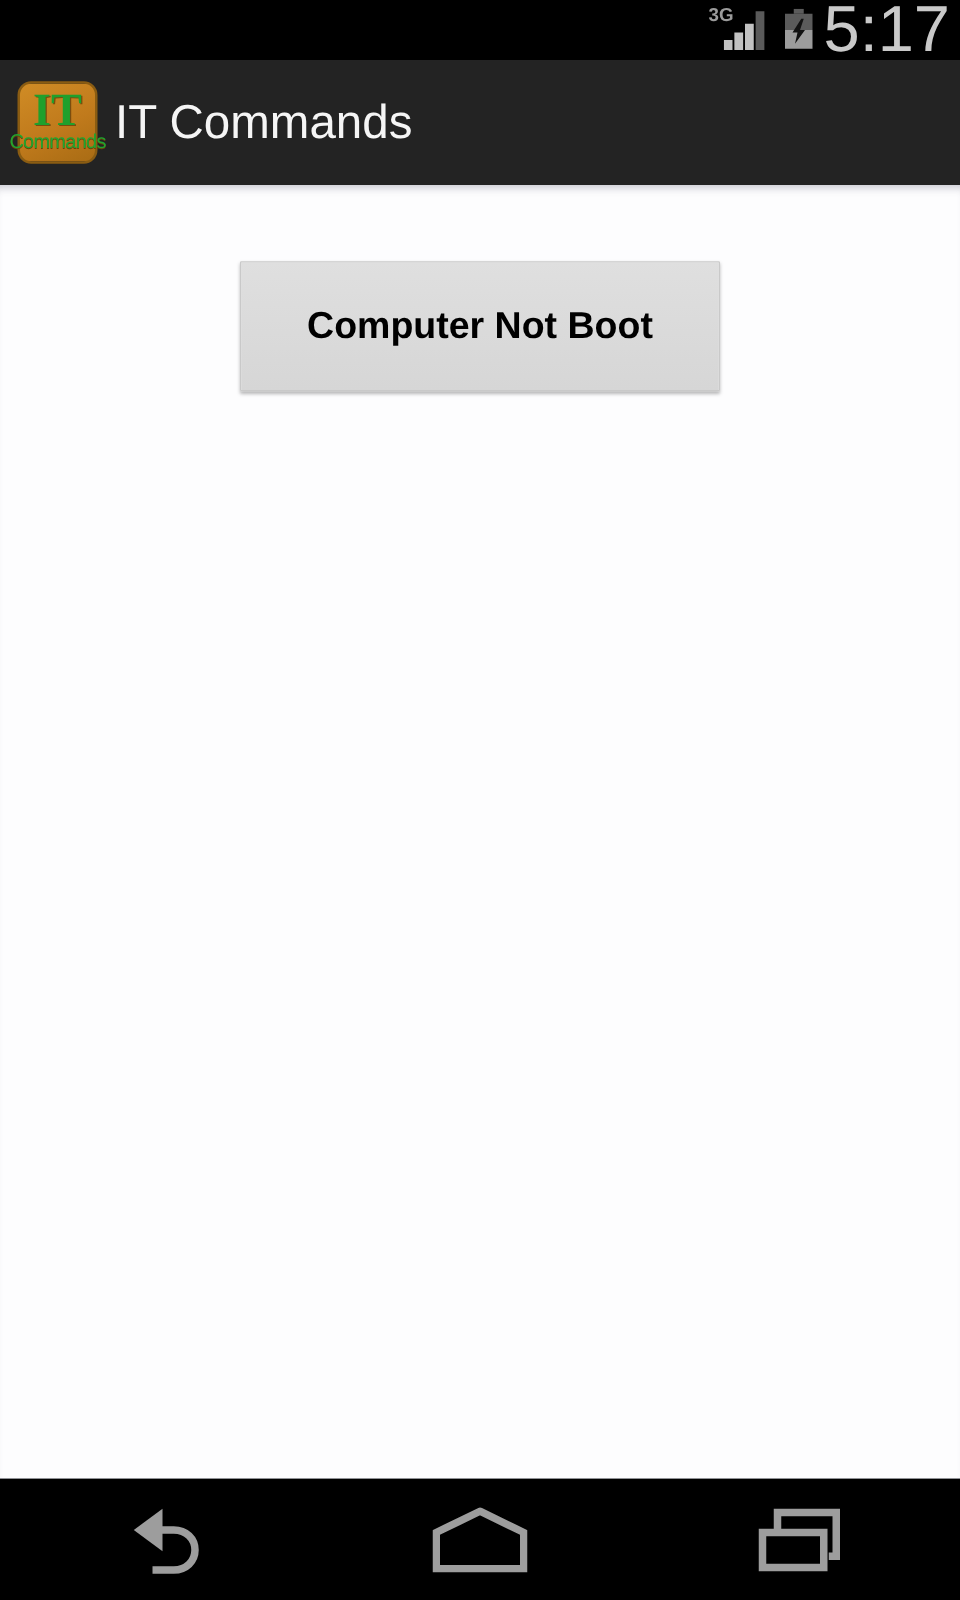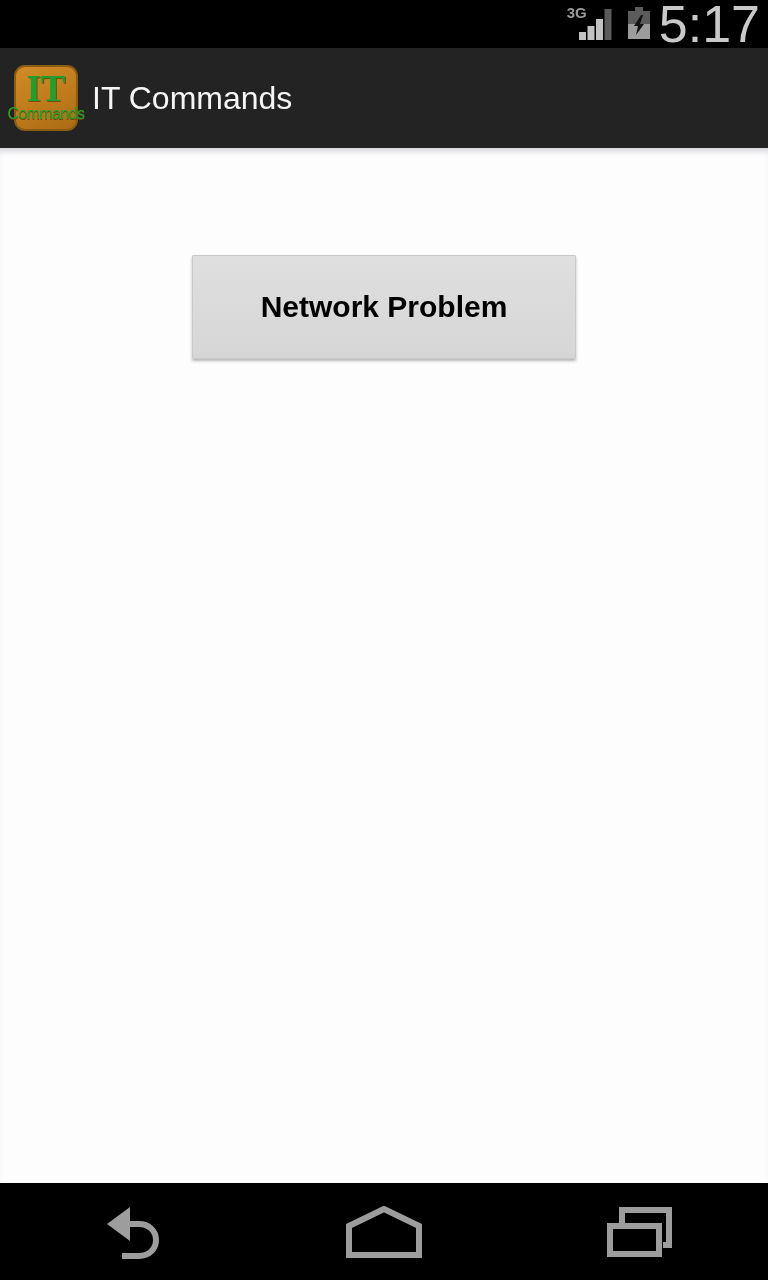--- a/index.html
+++ b/index.html
@@ -50,21 +50,21 @@
     font-family:"Liberation Serif", serif;
     font-weight:bold; font-size:37px; line-height:0.85;
     color:#1fa02c; text-shadow:1px 1px 0 #7a4d0e;
   }
   .app-icon .cmds {
     font-size:16px; font-weight:normal; color:#21a52e;
     letter-spacing:-0.6px; margin-top:1px;
     text-shadow:0 1px 0 #6b420a;
     white-space:nowrap;
   }
-  .ab-title { font-size:32px; color:#f5f5f5; }
+  .ab-title { font-size:38px; color:#f5f5f5; }
 
   
   .content {
     flex:1 1 auto;
     background:#fdfdfe;
     display:flex; flex-direction:column; align-items:center;
     box-shadow: inset 0 7px 7px -5px rgba(70,70,95,0.30);
   }
   .cmd-btn {
     width:384px; min-height:104px;
@@ -122,21 +122,21 @@
 
   <div class="action-bar">
     <div class="app-icon">
       <span class="it">IT</span>
       <span class="cmds">Commands</span>
     </div>
     <span class="ab-title">IT Commands</span>
   </div>
 
   <div class="content">
-    <button class="cmd-btn">Network Problem</button>
+    <button class="cmd-btn first">Computer Not Boot</button>
   </div>
 
   <div class="nav-bar">
     <button class="nav-btn">
       <svg width="68" height="62" viewBox="0 0 68 62">
         <polygon points="36,6 13,23 36,40" fill="#9d9d9d"></polygon>
         <path d="M22 23 H45 C55 23 62 30 62 39 C62 48 55 55 45 55 H28" fill="none" stroke="#9d9d9d" stroke-width="6"></path>
       </svg>
     </button>
     <button class="nav-btn">

